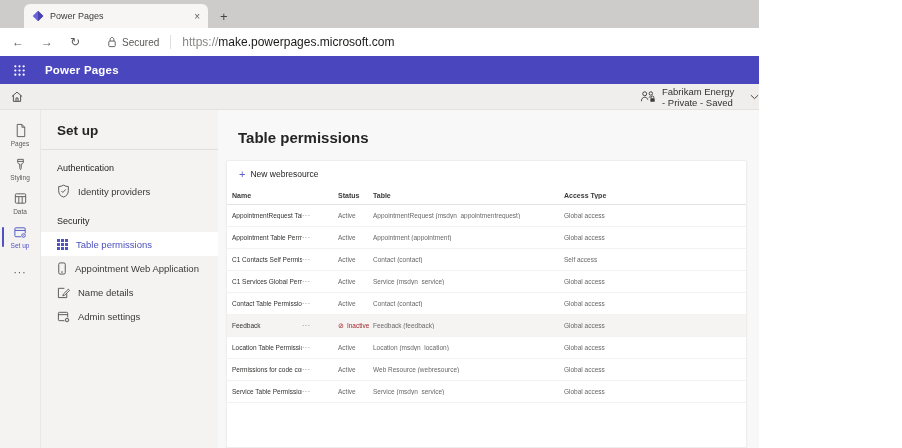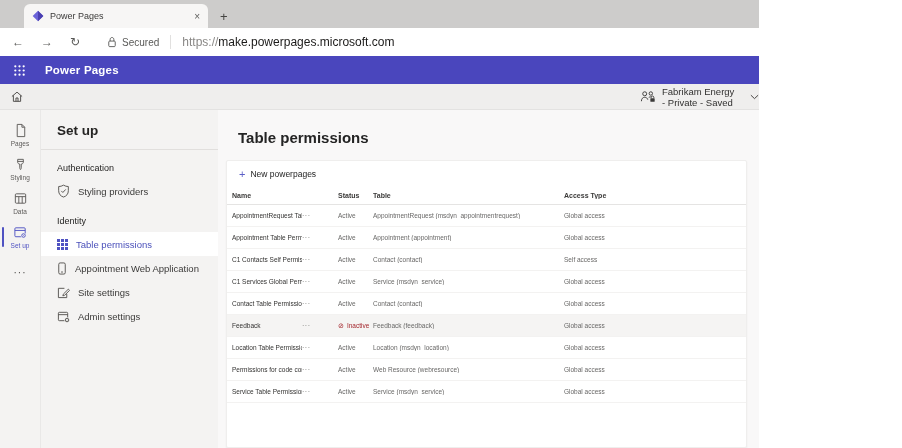--- a/index.html
+++ b/index.html
@@ -211,24 +211,24 @@
       <div class="sidebar-title">Set up</div>
 
       <div class="section-header">Authentication</div>
       <div class="side-item">
         <span class="sicon">
           <svg class="ic" width="13" height="14" viewBox="0 0 14 15" fill="none" stroke="currentColor" stroke-width="1">
             <path d="M7 1.2C8.6 2.2 10.4 2.7 12.2 2.7V7.2C12.2 10.8 10.2 13 7 14 3.8 13 1.8 10.8 1.8 7.2V2.7C3.6 2.7 5.4 2.2 7 1.2Z"></path>
             <path d="M4.6 7.4 6.3 9.1 9.4 5.8"></path>
           </svg>
         </span>
-        <span>Styling providers</span>
-      </div>
-
-      <div class="section-header">Identity</div>
+        <span>Identity providers</span>
+      </div>
+
+      <div class="section-header">Security</div>
       <div class="side-item selected">
         <span class="sicon">
           <svg class="ic" width="11" height="11" viewBox="0 0 11 11" fill="currentColor">
             <rect x="0" y="0" width="3" height="3"></rect>
               <rect x="4" y="0" width="3" height="3"></rect>
               <rect x="8" y="0" width="3" height="3"></rect>
             <rect x="0" y="4" width="3" height="3"></rect>
               <rect x="4" y="4" width="3" height="3"></rect>
               <rect x="8" y="4" width="3" height="3"></rect>
             <rect x="0" y="8" width="3" height="3"></rect>
@@ -249,21 +249,21 @@
         <span>Appointment Web Application</span>
       </div>
 
       <div class="side-item">
         <span class="sicon">
           <svg class="ic" width="13" height="13" viewBox="0 0 14 14" fill="none" stroke="currentColor" stroke-width="1">
             <path d="M10.5 8.5V12.5H1.5V2.5H8"></path>
             <path d="M6.8 8.8 12.2 3.4 13.5 4.7 8.1 10.1 6.3 10.6Z" fill="#f4f3f2"></path>
           </svg>
         </span>
-        <span>Site settings</span>
+        <span>Name details</span>
       </div>
       <div class="side-item">
         <span class="sicon">
           <svg class="ic" width="13" height="13" viewBox="0 0 14 14" fill="none" stroke="currentColor" stroke-width="1">
             <rect x="1.5" y="2.5" width="10" height="9" rx="1"></rect>
               <path d="M1.5 5H11.5"></path>
             <circle cx="10.8" cy="10.8" r="3" fill="#f4f3f2" stroke="none"></circle>
             <circle cx="10.8" cy="10.8" r="1.9"></circle>
               <circle cx="10.8" cy="10.8" r=".5" fill="currentColor" stroke="none"></circle>
           </svg>
@@ -271,21 +271,21 @@
         <span>Admin settings</span>
       </div>
     </div>
 
     <div class="main">
       <h1 class="main-title">Table permissions</h1>
       <div class="card">
         <div class="toolbar">
           <span class="new-perm-btn">
             <span class="plus-glyph">+</span>
-            <span>New powerpages</span>
+            <span>New webresource</span>
           </span>
         </div>
         <div class="thead">
           <span class="cell th-name">Name</span>
           <span class="cell">Status</span>
           <span class="cell">Table</span>
           <span class="cell">Access Type</span>
           <span class="cell">Relationship</span>
         </div>
         <div>

